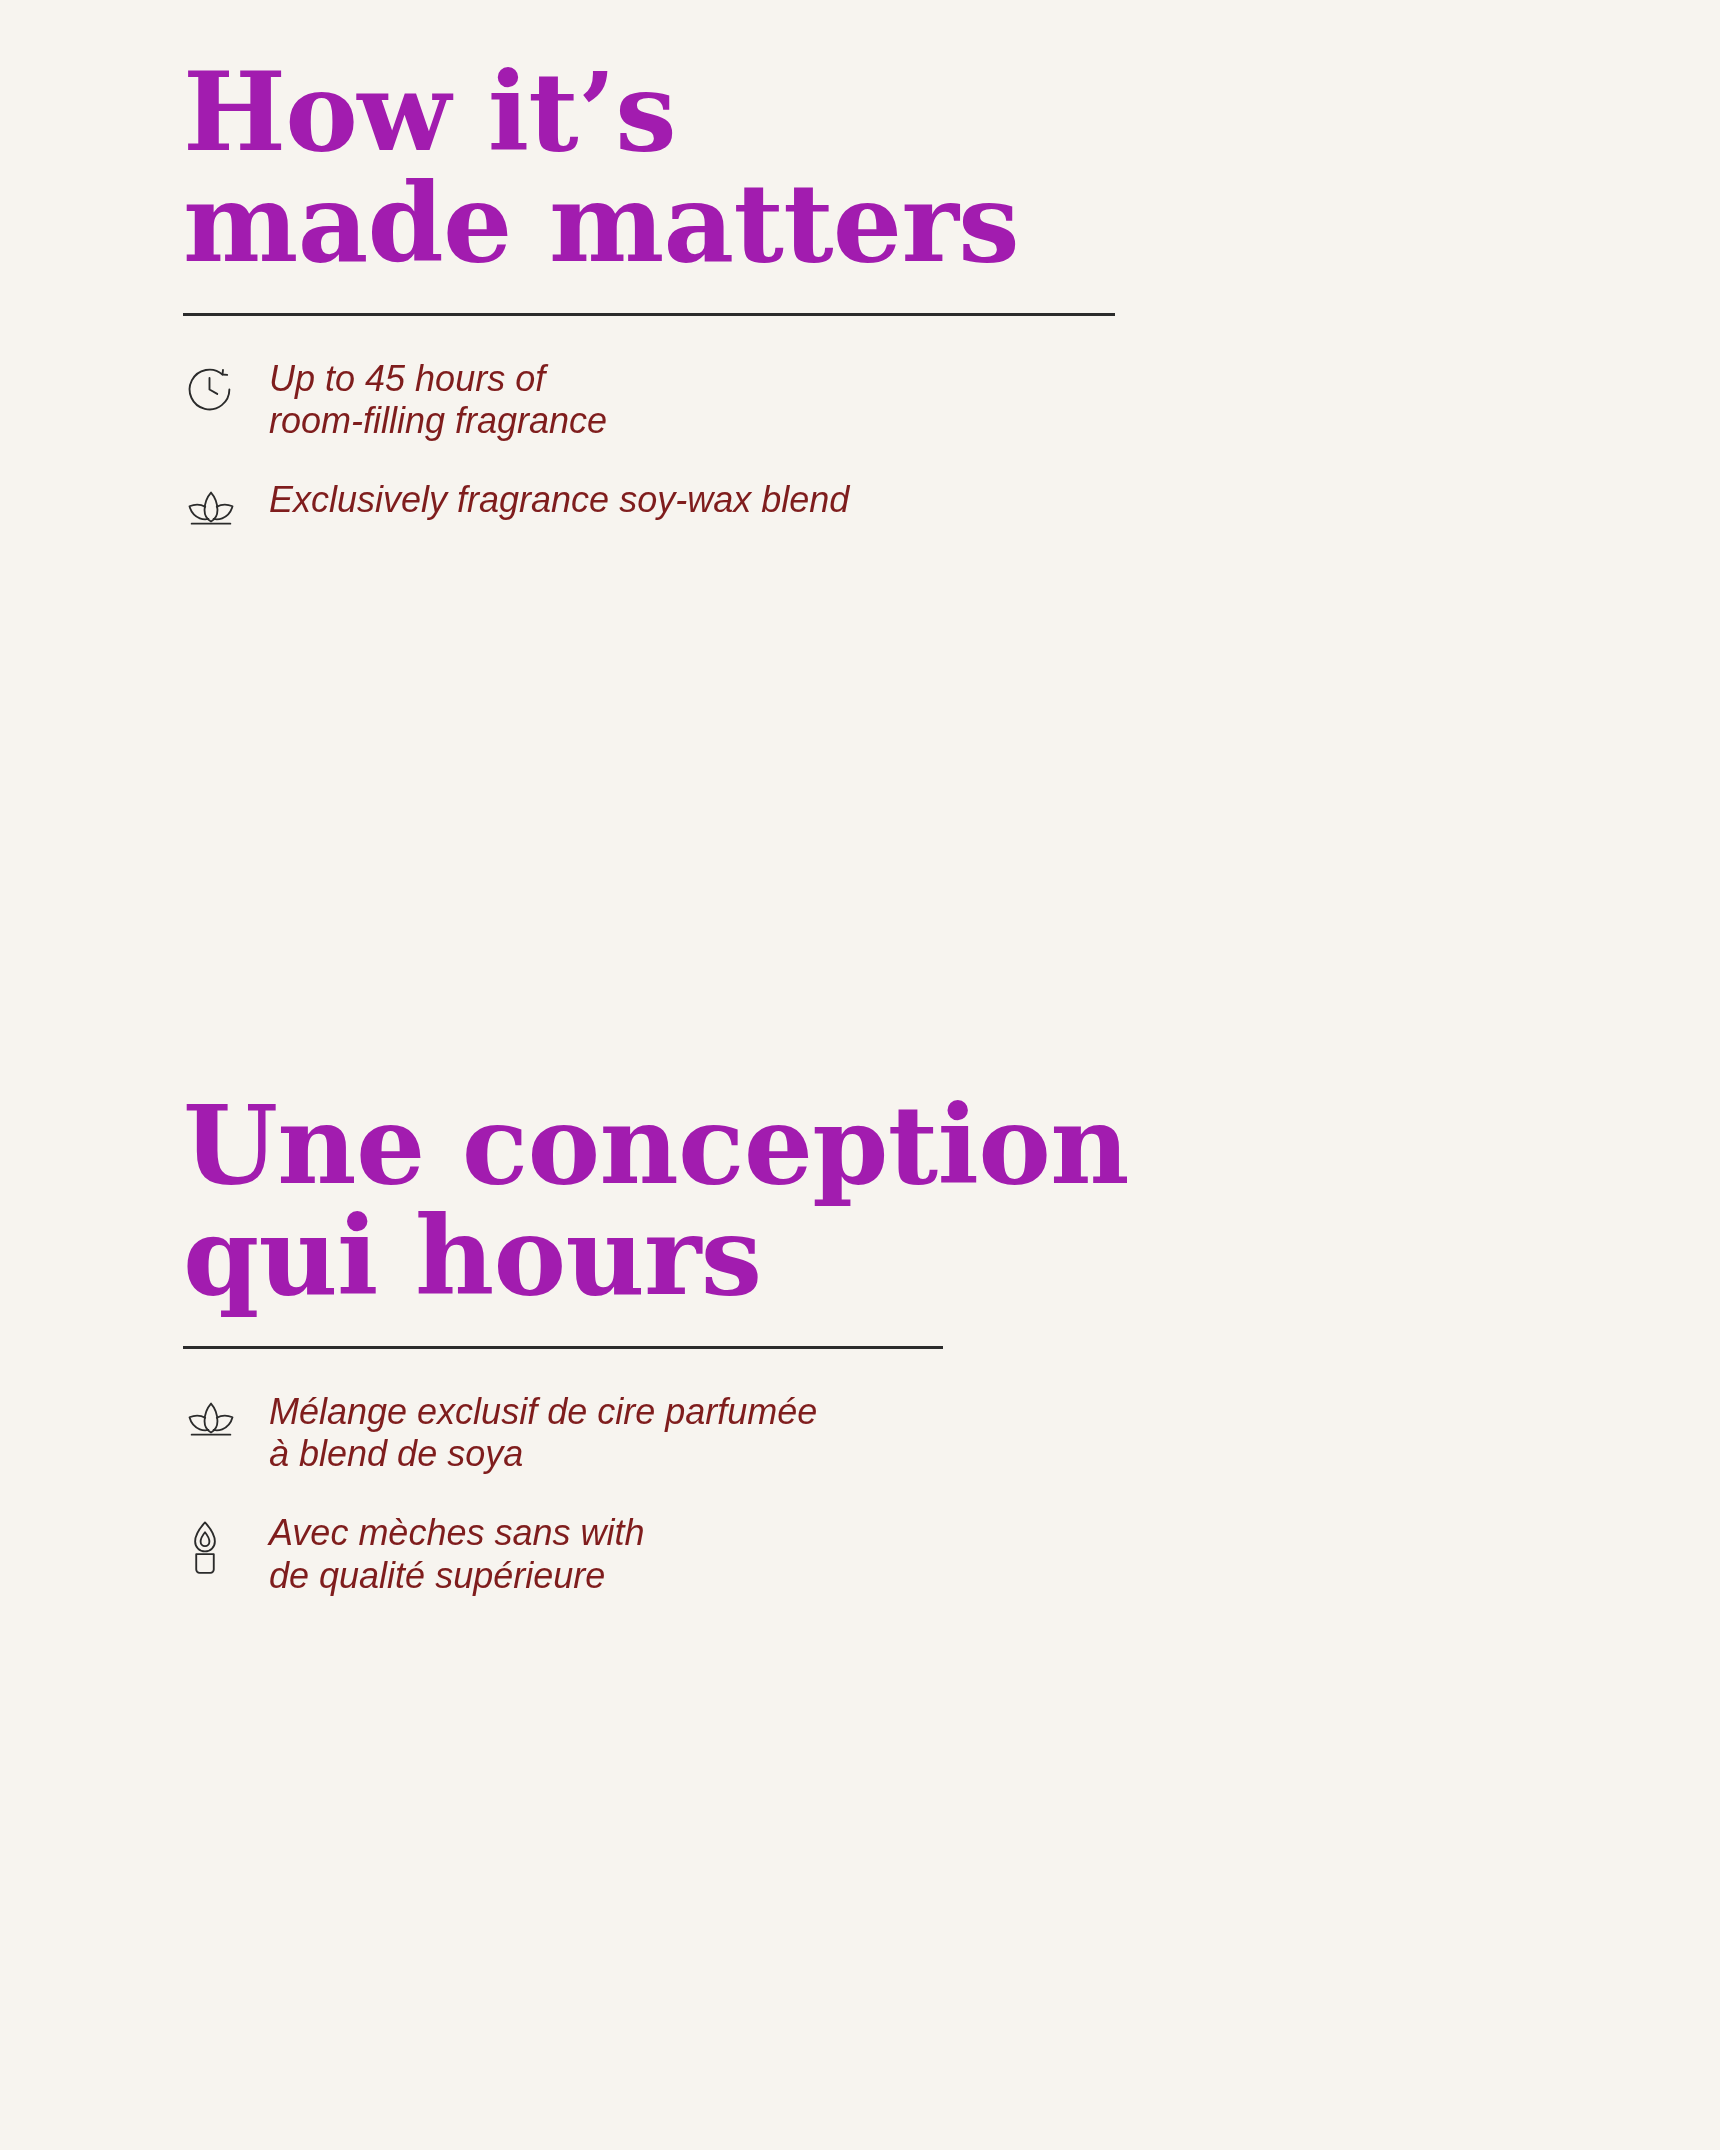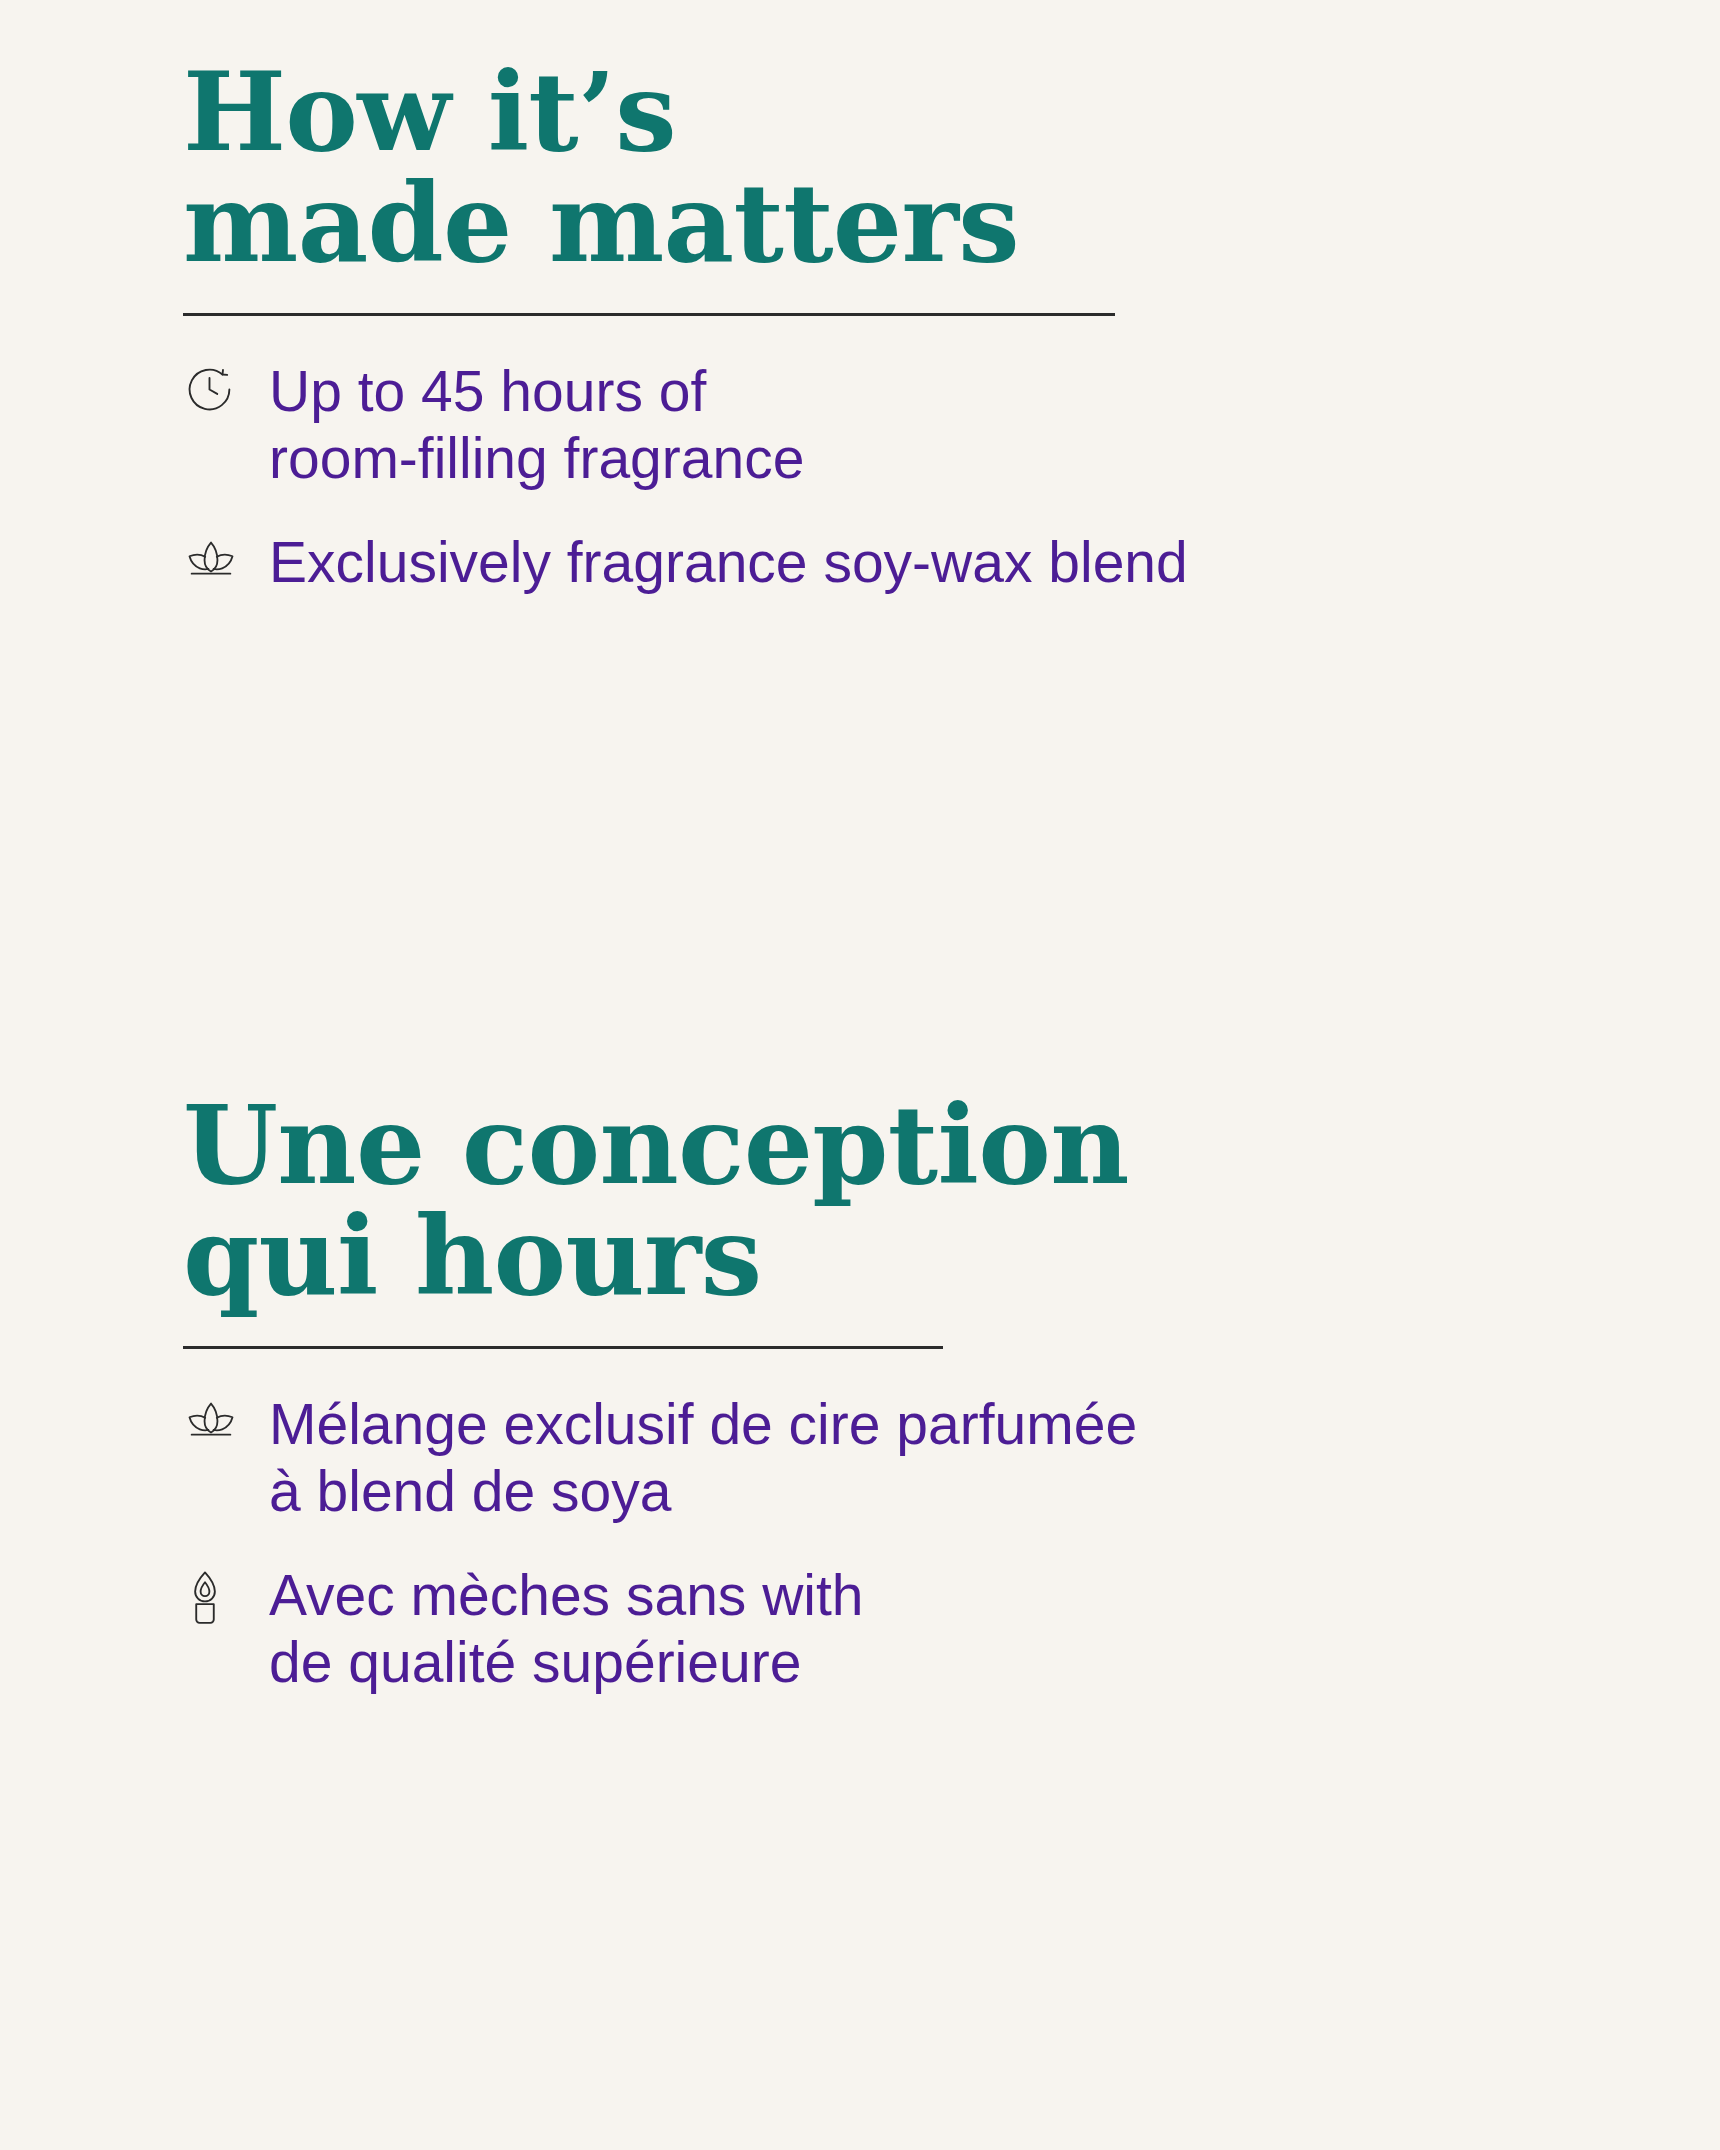--- a/index.html
+++ b/index.html
@@ -25,21 +25,21 @@
     position: absolute;
     left: 183px;
     right: 129px;
   }
   .section-en { top: 57px; }
   .section-fr { top: 1090px; }
 
   .headline {
     font-family: "DejaVu Serif", "Liberation Serif", serif;
     font-weight: bold;
-    color: #0f766e;
+    color: #a21caf;
     font-size: 109px;
     line-height: 1.02;
     letter-spacing: -0.7px;
     margin: 0;
     white-space: pre-line;
   }
   .rule {
     height: 2.2px;
     background: #2b2b2b;
     margin-top: 34px;
@@ -65,26 +65,27 @@
     width: 86px;
     display: flex;
     justify-content: flex-start;
     padding-top: 5.7px;
   }
   .feature-icon svg {
     display: block;
   }
   .feature-text {
     font-family: "Liberation Sans", sans-serif;
-    font-size: 57px;
+    font-size: 36px;
     line-height: 1.18;
-    color: #4c1d95;
+    color: #7f1d1d;
     letter-spacing: 0px;
     white-space: pre-line;
     padding-top: 0;
+    font-style: italic;
   }
 </style>
 </head>
 <body>
 
 <div class="page">
 
   <div class="section section-en">
     <h1 class="headline">How it’s
 made matters</h1>

